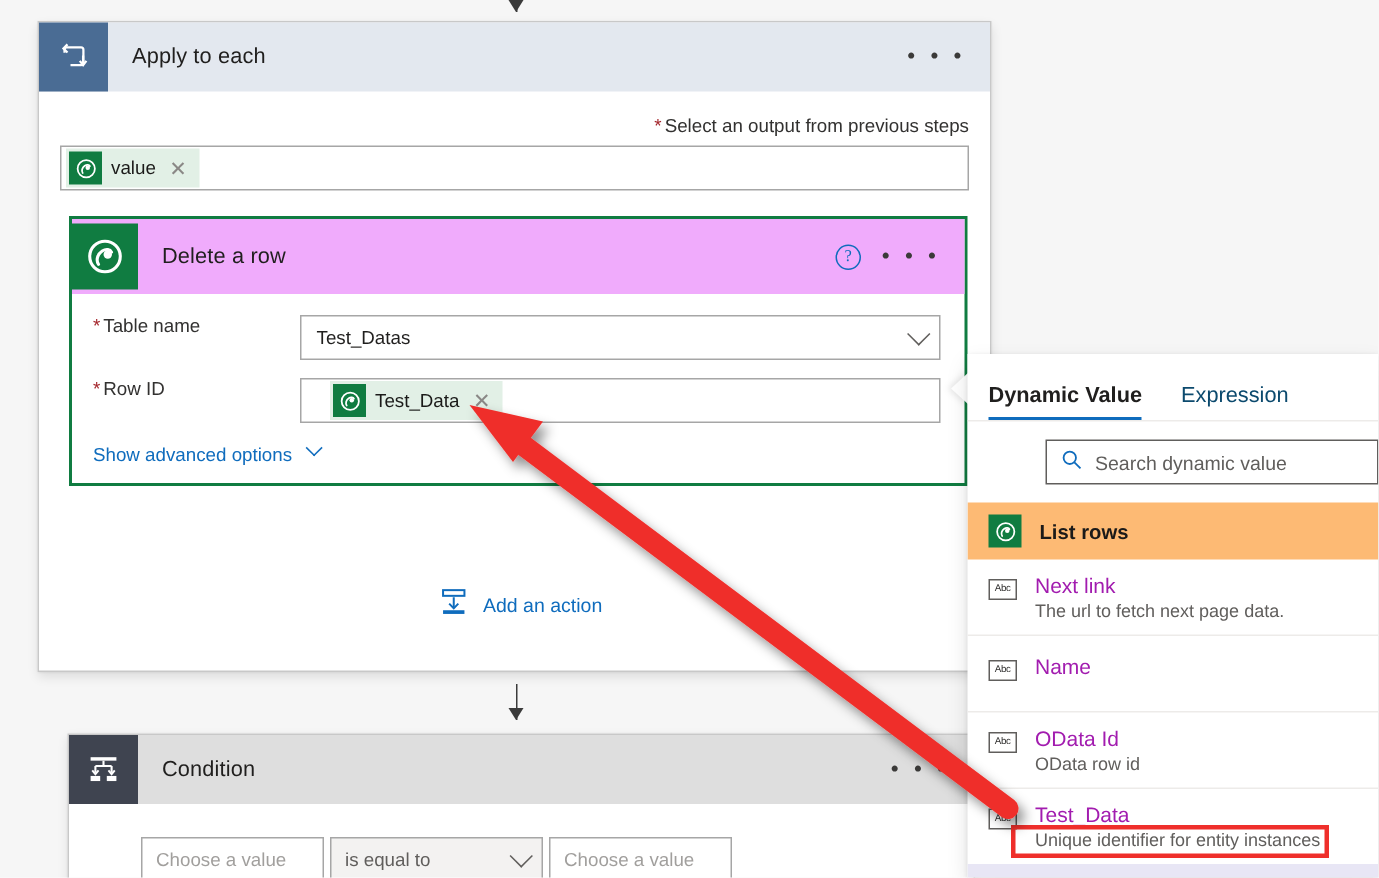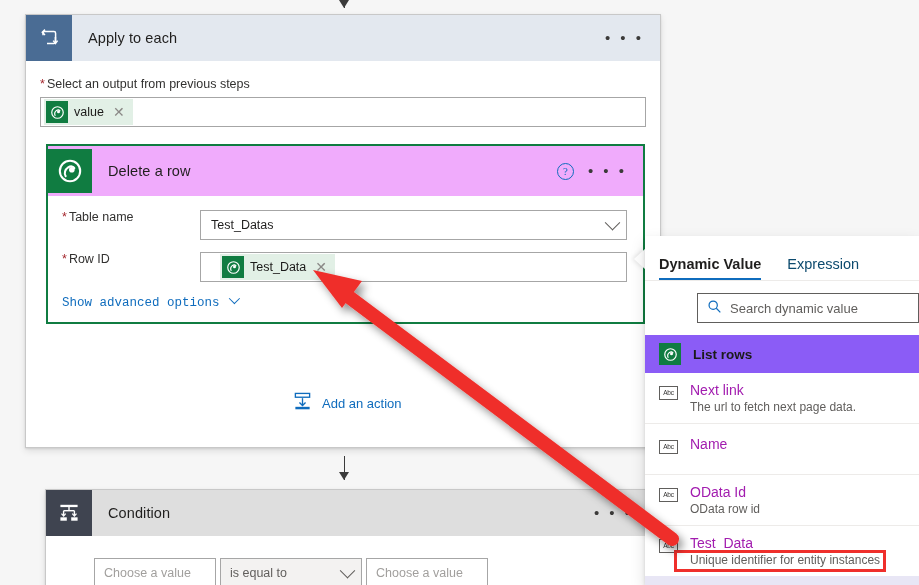--- a/index.html
+++ b/index.html
@@ -61,21 +61,21 @@
     width: 17px; height: 17px; border-radius: 50%;
     border: 1.4px solid #0f6cbd; color: #0f6cbd;
     font-size: 11px; line-height: 14px; text-align: center;
     font-family: "Liberation Serif", serif;
   }
 
   
   #apply-each { left: 25px; top: 14px; width: 636px; height: 434px; }
   #apply-each .card-header { background: #e3e8ef; }
   #apply-each .card-icon { background: #4a6c94; }
-  .apply-body { padding: 16px 14px 0 14px; }
+  .apply-body { padding: 16px 14px 0 14px; text-align: right; }
   .req-label { font-size: 12.5px; color: #323130; margin-bottom: 6px; }
   .req-star { color: #a4262c; margin-right: 2px; }
   .token-field {
     border: 1px solid #a6a6a6;
     background: #fff;
     height: 30px;
     display: flex; align-items: center;
     padding: 0;
   }
   .token {
@@ -121,21 +121,20 @@
     flex: 0 0 auto;
   }
   .rowid-field {
     border: 1px solid #a6a6a6; background: #fff; height: 30px;
     display: flex; align-items: center; padding-left: 16px;
   }
   .adv-link {
     color: #0f6cbd; font-size: 12.5px;
     display: inline-flex; align-items: flex-start; gap: 9px;
     margin-top: 2px;
-    font-family: Liberation Mono, monospace;
   }
   .chev-sm {
     width: 8px; height: 8px;
     border-right: 1.3px solid #0f6cbd; border-bottom: 1.3px solid #0f6cbd;
     transform: rotate(45deg) translateY(-2px);
   }
 
   
   #add-action {
     position: absolute; left: 293px; top: 392px;
@@ -186,21 +185,21 @@
     height: 2.5px; background: #0f6cbd;
   }
   .tab-rule { height: 1px; background: #edebe9; }
   .search-wrap { padding: 12px 0 12px 14px; }
   .search-box {
     border: 1px solid #605e5c; height: 30px; background: #fff;
     display: flex; align-items: center; gap: 8px; padding-left: 9px; margin-left: 38px;
   }
   .search-ph { font-size: 13px; color: #605e5c; }
   .group-head {
-    background: #8b5cf6; height: 38px;
+    background: #fdba74; height: 38px;
     display: flex; align-items: center; padding-left: 14px; gap: 12px;
   }
   .group-ico {
     width: 22px; height: 22px; background: #107c41;
     display: flex; align-items: center; justify-content: center;
   }
   .group-name { font-size: 13.5px; font-weight: 600; color: #1b1a19; }
   .dv-item {
     display: flex; gap: 12px; padding: 9px 10px 9px 14px;
     border-bottom: 1px solid #edebe9; align-items: flex-start;

